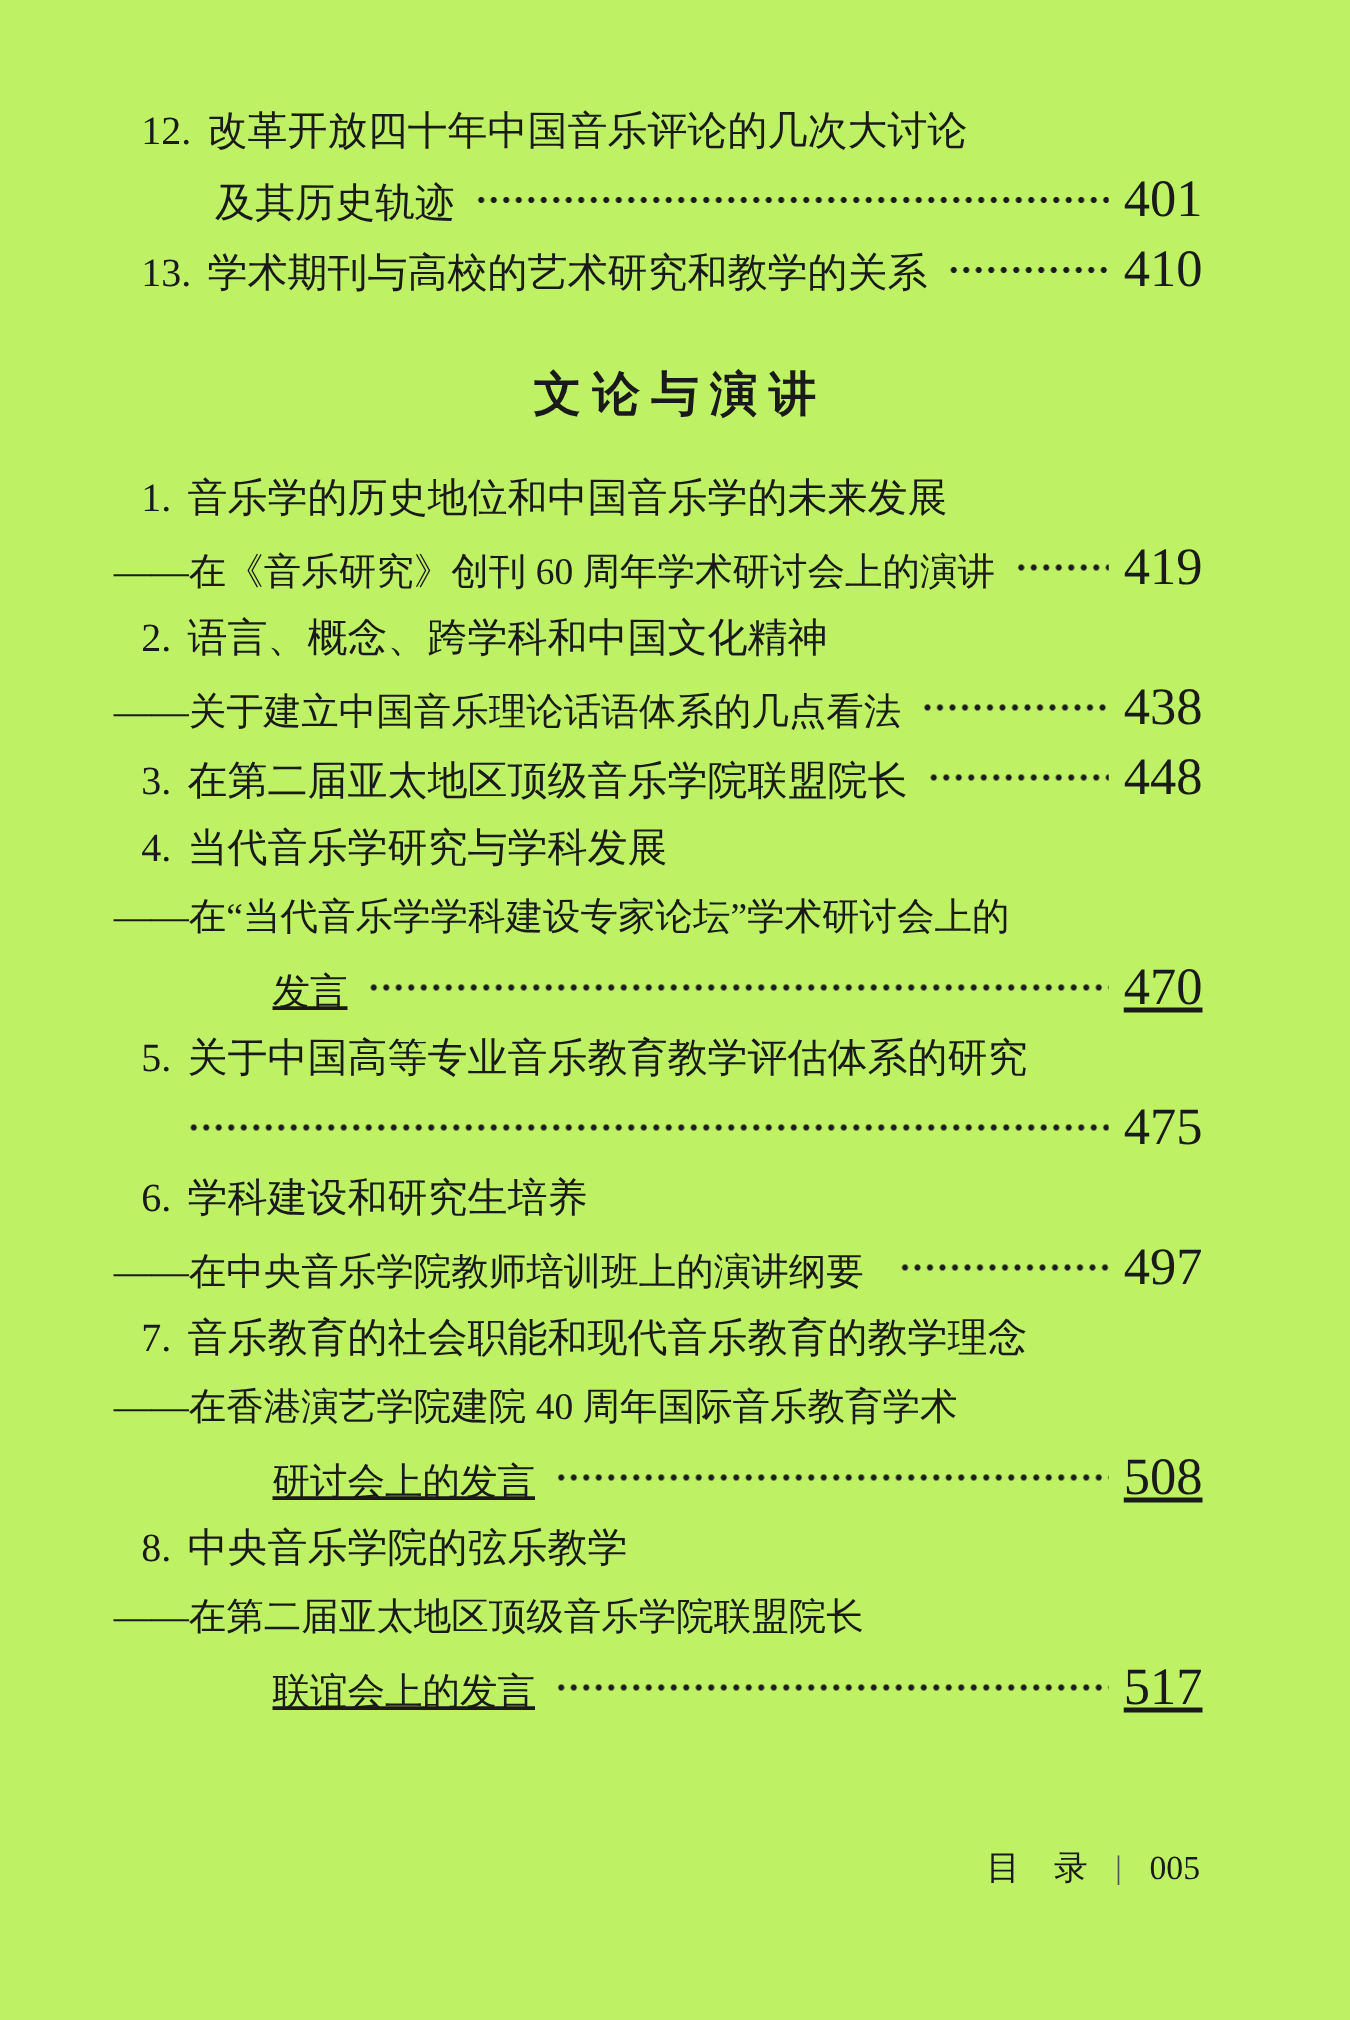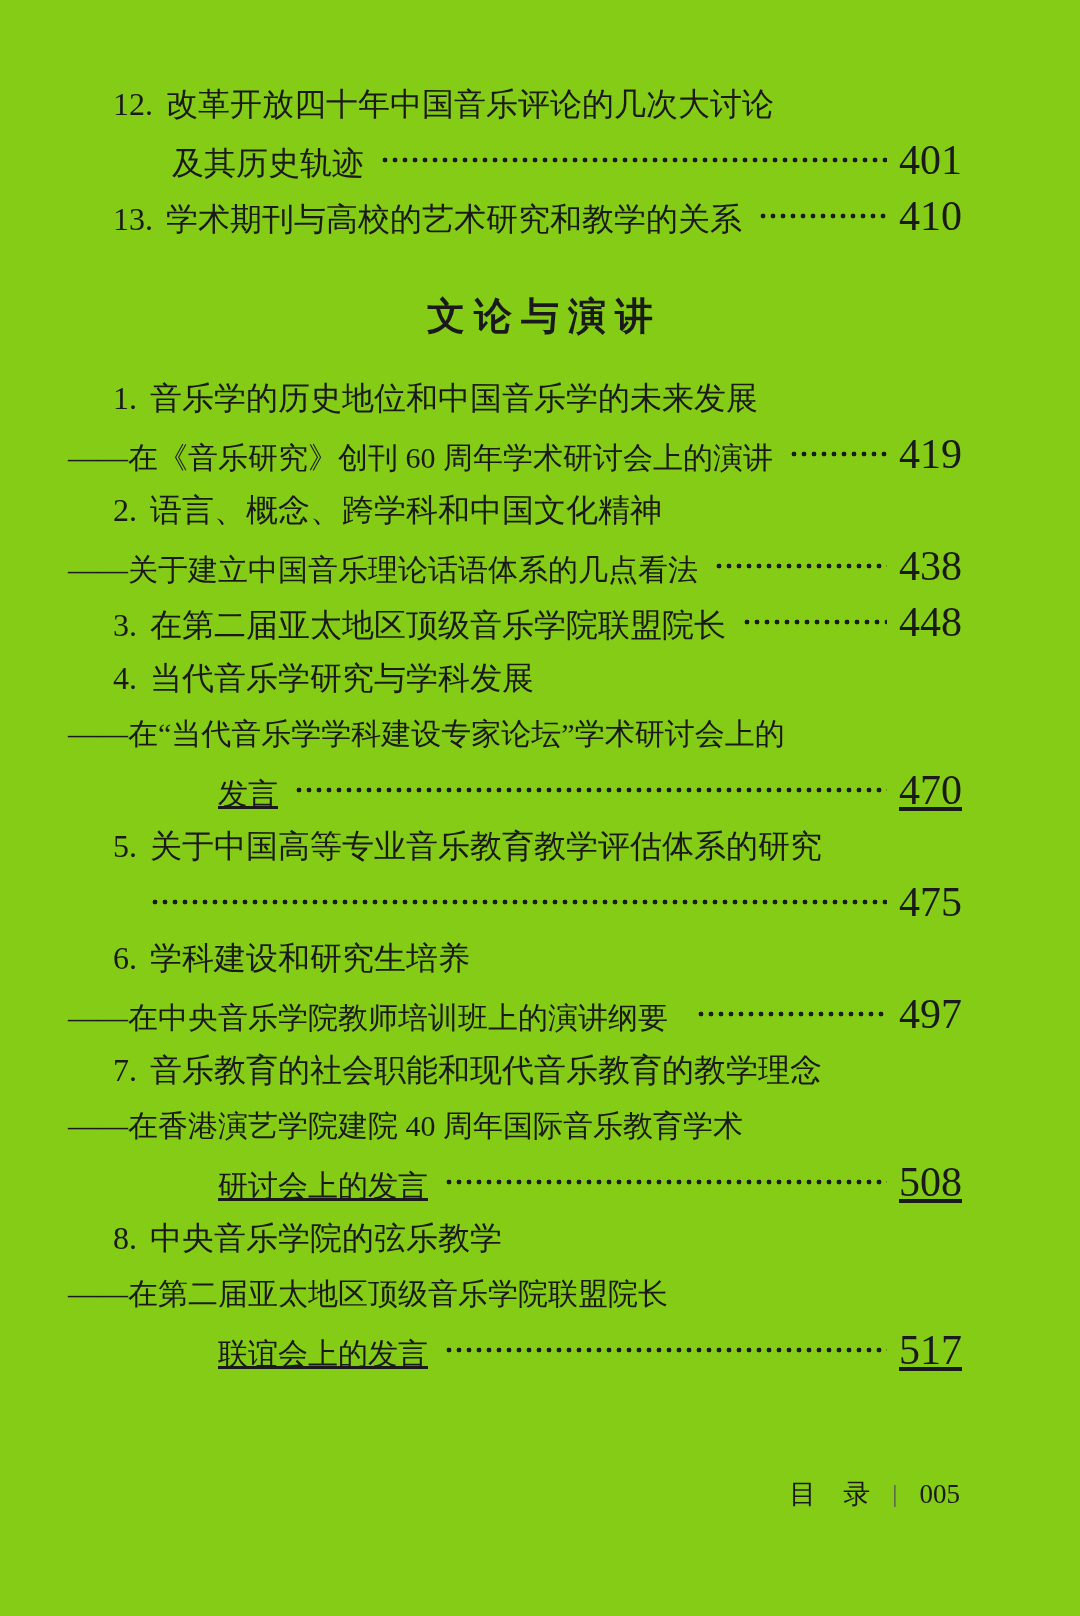--- a/index.html
+++ b/index.html
@@ -4,40 +4,40 @@
 <style>
   html, body {
     margin: 0;
     padding: 0;
     background: #ffffff;
   }
   .page {
     position: relative;
     width: 1080px;
     height: 1616px;
-    background: #84cc16;
+    background: #bef264;
     color: #1a1a1a;
     font-family: "Liberation Serif", "DejaVu Serif", serif;
     padding-top: 76px;
     box-sizing: border-box;
     overflow: hidden;
   }
   .row {
     height: 56px;
     line-height: 56px;
     white-space: nowrap;
   }
   .flexrow {
     display: flex;
     align-items: baseline;
     padding-right: 118px;
   }
   .item  { padding-left: 113px; font-size: 32px; }
   .cont1 { padding-left: 172px; font-size: 32px; }
-  .sub   { padding-left: 68px; font-size: 30px; }
+  .sub   { padding-left: 91px; font-size: 30px; }
   .cont2 { padding-left: 218px; font-size: 30px; text-decoration: underline; }
   .leadonly { padding-left: 150px; font-size: 32px; }
   .num { display: inline-block; margin-right: 13px; }
   .txt { flex: 0 0 auto; }
   .pagenum {
     flex: 0 0 auto;
     margin-left: 12px;
     min-width: 54px;
     text-align: right;
     font-size: 42px;

